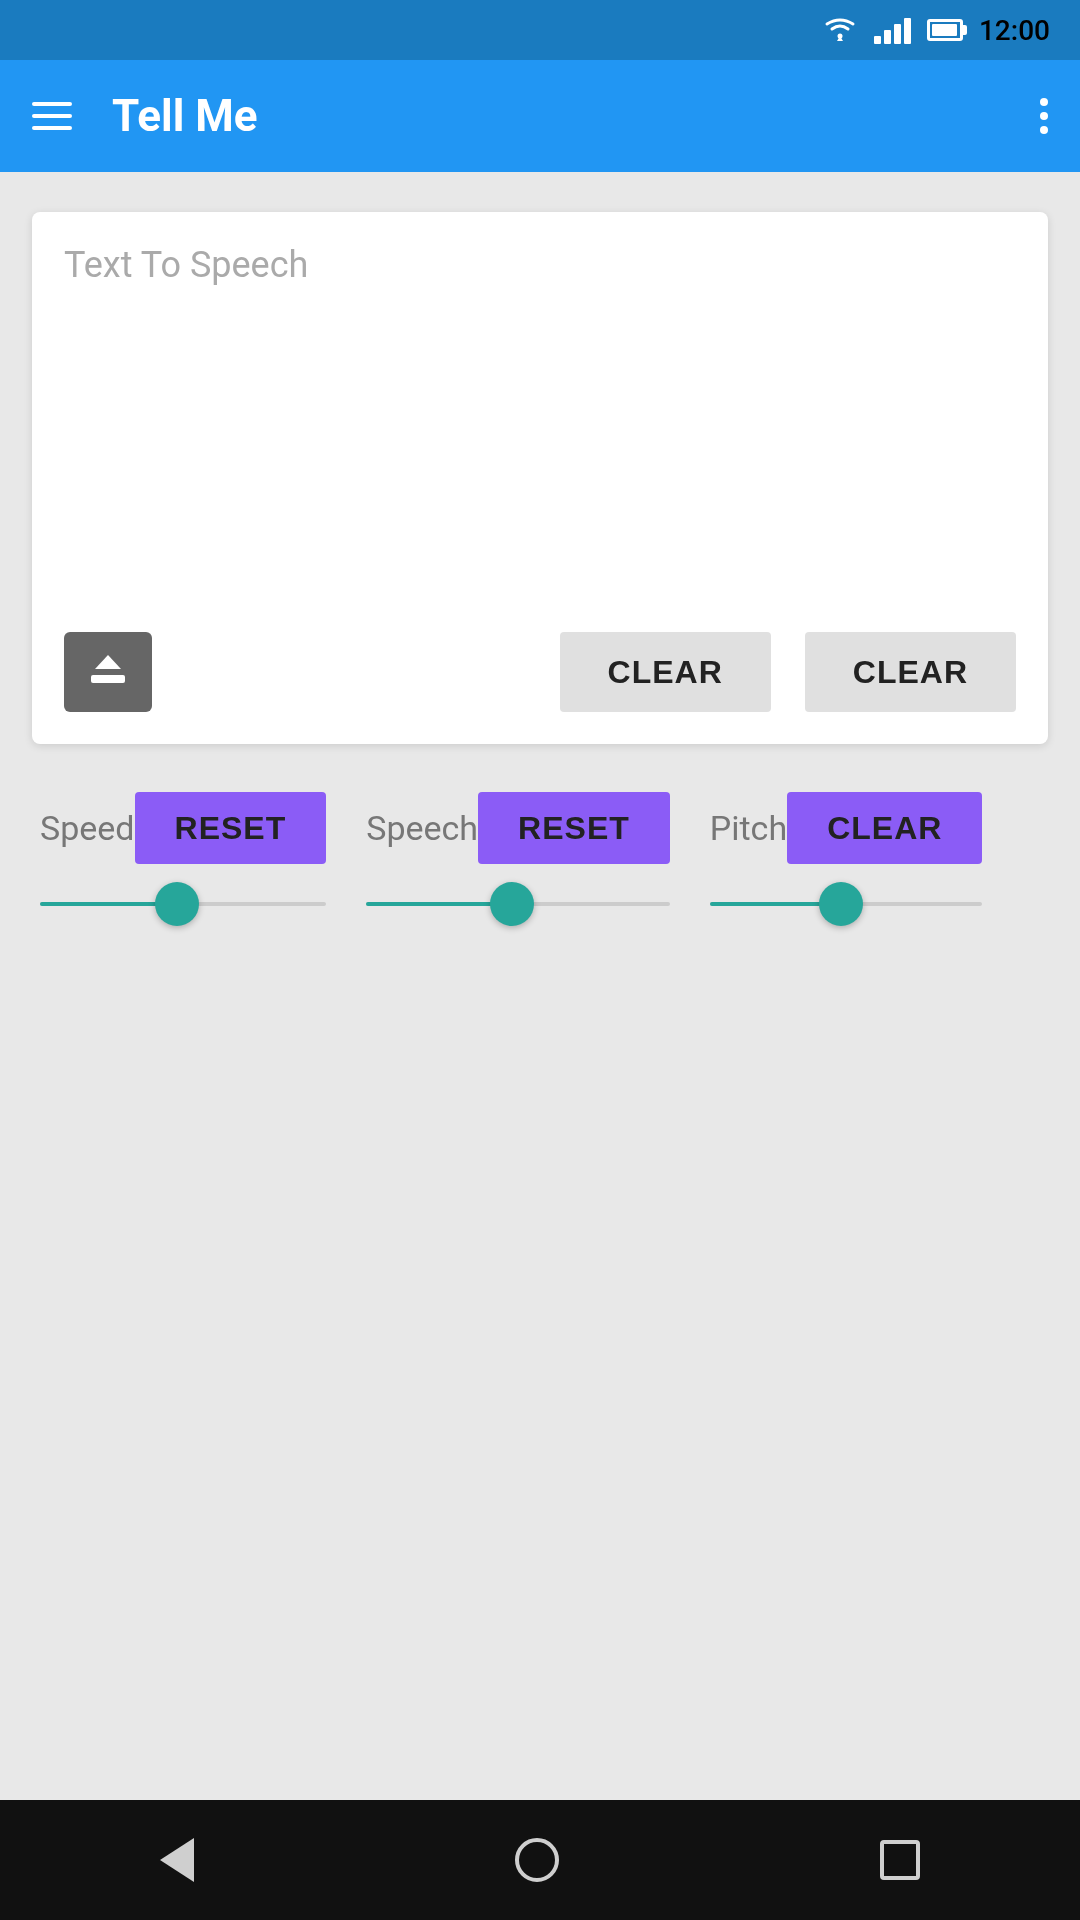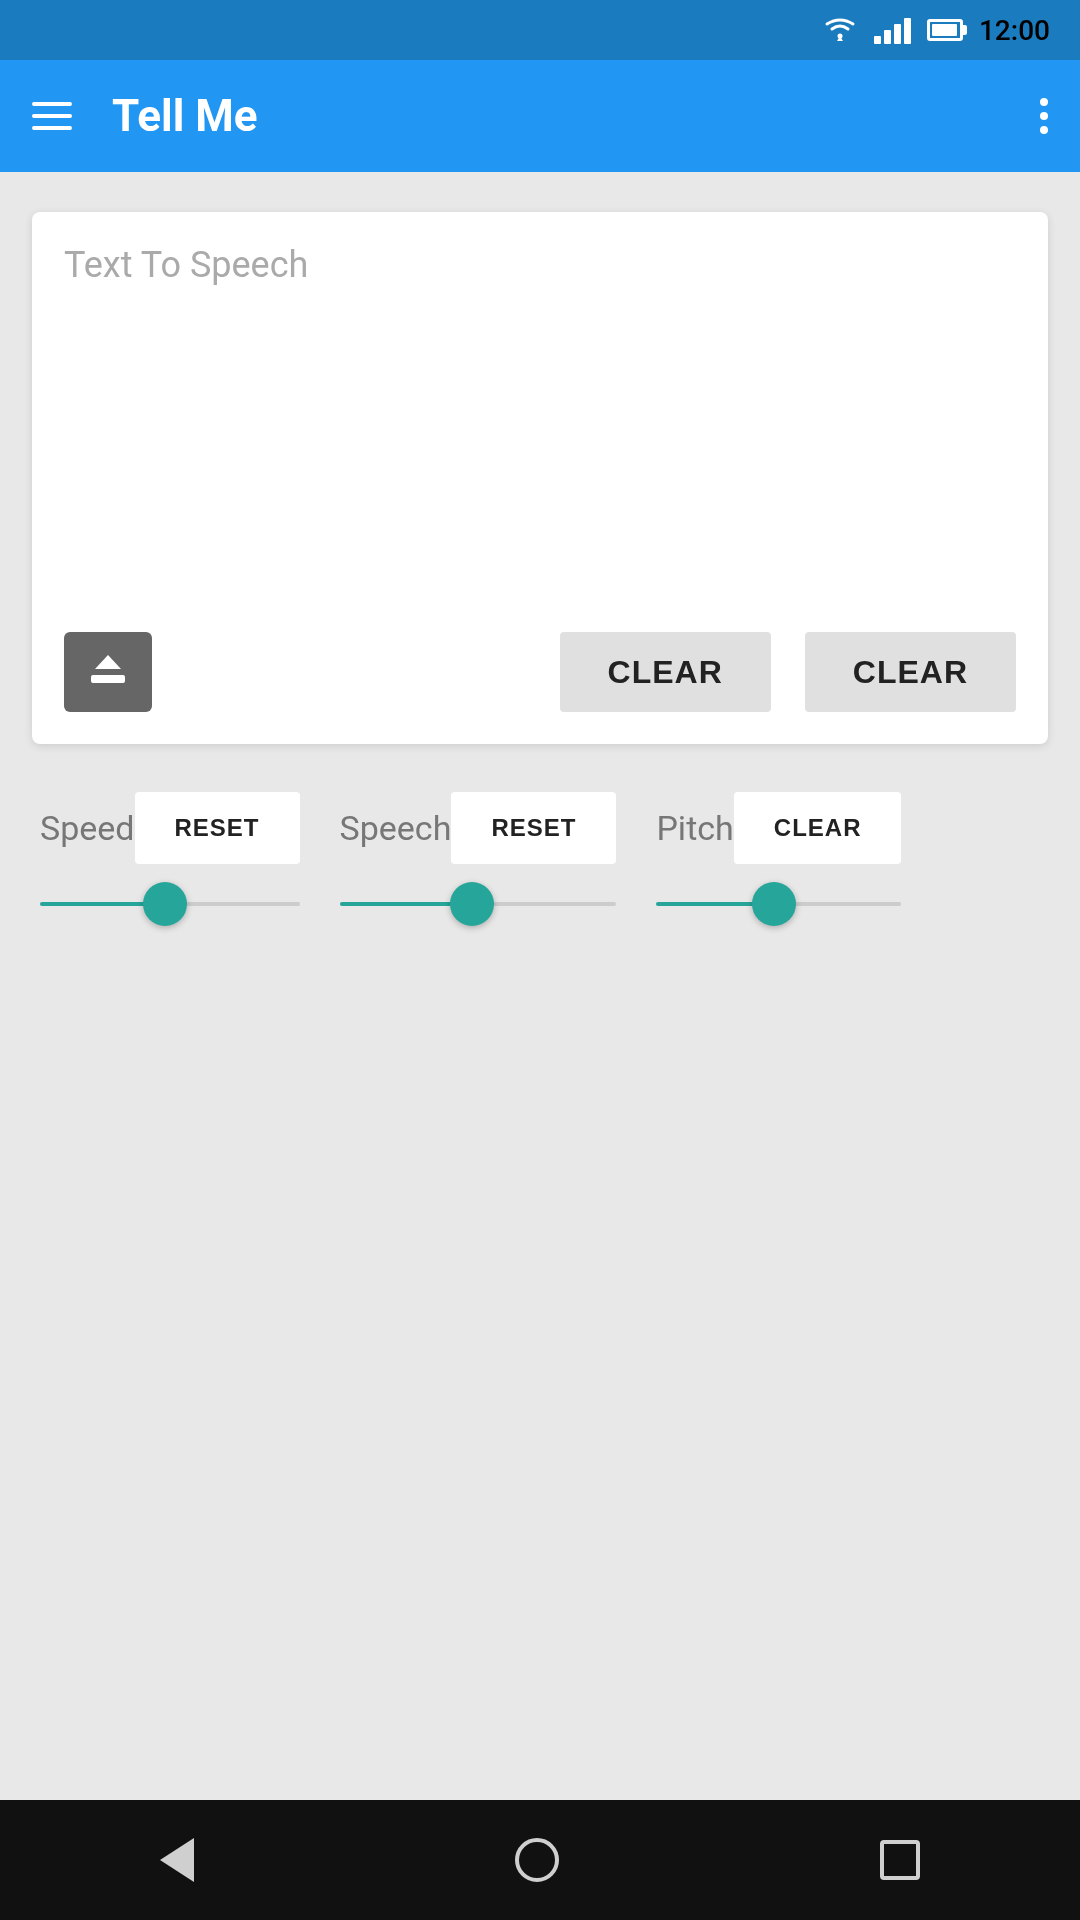--- a/index.html
+++ b/index.html
@@ -187,24 +187,24 @@
     }
 
     .control-label {
       font-size: 34px;
       color: #777;
     }
 
     .control-btn {
       height: 72px;
       padding: 0 40px;
-      background: #ffffff;
+      background: #8b5cf6;
       border: none;
       border-radius: 4px;
-      font-size: 24px;
+      font-size: 32px;
       font-weight: bold;
       letter-spacing: 1px;
       cursor: pointer;
       color: #222;
     }
 
     .slider-container {
       position: relative;
       width: 100%;
       height: 48px;

